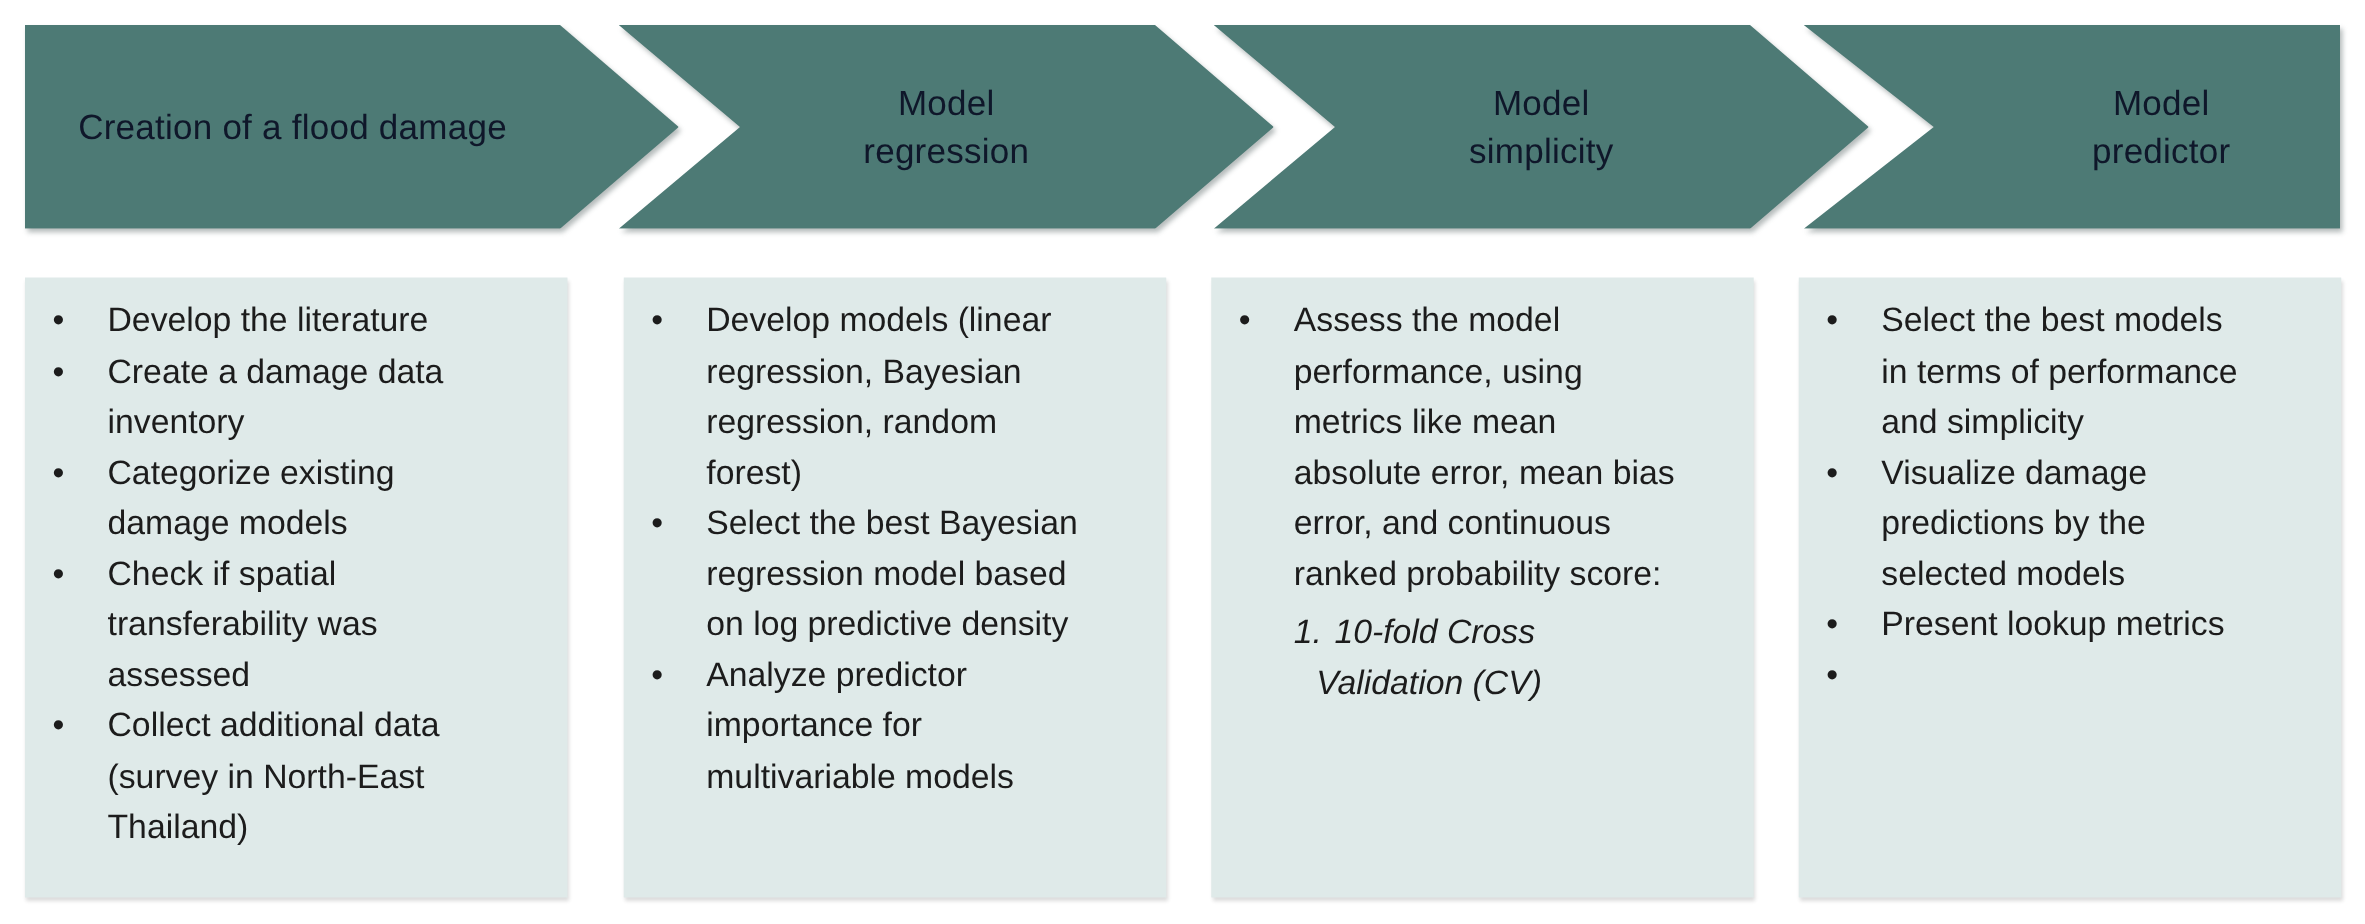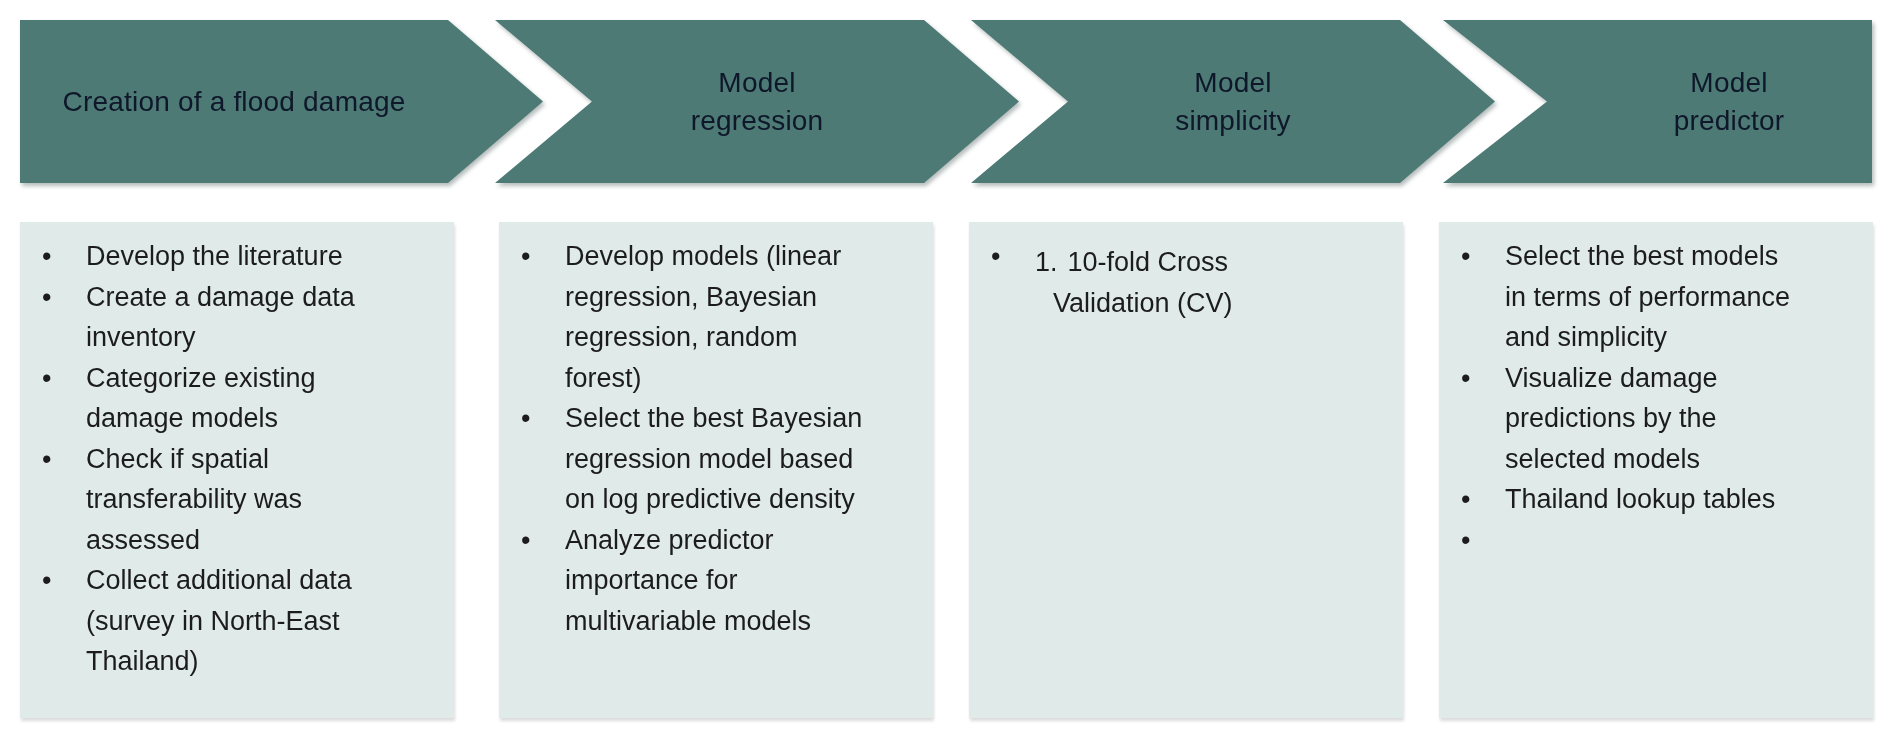--- a/index.html
+++ b/index.html
@@ -83,20 +83,21 @@
   li.bullet { padding-left: 46px; }
   li.bullet .marker {
     position: absolute;
     left: 2px;
     top: 0;
   }
   li.numbered {
     margin-left: 46px;
     padding-left: 18px;
     text-indent: -18px;
+    font-style: italic;
   }
   li.numbered.first-num { margin-top: 6px; }
   li.numbered .marker { margin-right: 10px; }
 
   .li-text { white-space: pre-line; }
 </style>
 </head>
 <body>
 
 <div class="canvas">
@@ -162,32 +163,37 @@
 regression model based
 on log predictive density</span></li>
       <li class="bullet"><span class="marker">•</span><span class="li-text">Analyze predictor
 importance for
 multivariable models</span></li>
     </ul>
   </div>
 
   <div class="stage-box b3">
     <ul>
-      <li class="bullet"><span class="marker">•</span></li>
+      <li class="bullet"><span class="marker">•</span><span class="li-text">Assess the model
+performance, using
+metrics like mean
+absolute error, mean bias
+error, and continuous
+ranked probability score:</span></li>
       <li class="numbered first-num"><span class="marker">1.</span><span class="li-text">10-fold Cross
 Validation (CV)</span></li>
     </ul>
   </div>
 
   <div class="stage-box b4">
     <ul>
       <li class="bullet"><span class="marker">•</span><span class="li-text">Select the best models
 in terms of performance
 and simplicity</span></li>
       <li class="bullet"><span class="marker">•</span><span class="li-text">Visualize damage
 predictions by the
 selected models</span></li>
-      <li class="bullet"><span class="marker">•</span><span class="li-text">Thailand lookup tables</span></li>
+      <li class="bullet"><span class="marker">•</span><span class="li-text">Present lookup metrics</span></li>
       <li class="bullet"><span class="marker">•</span></li>
     </ul>
   </div>
 
 </div>
 
 </body></html>

